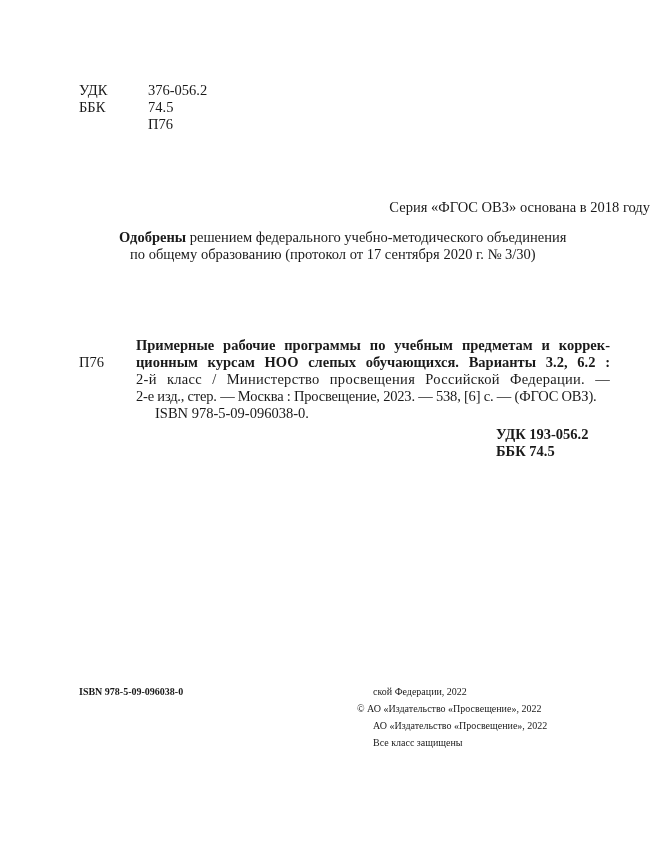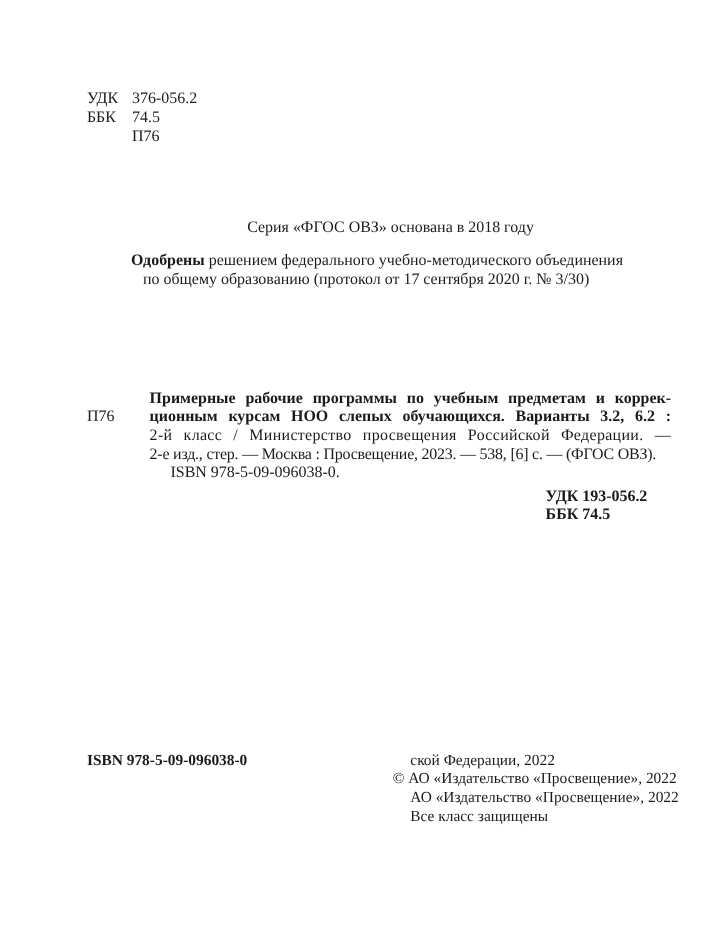--- a/index.html
+++ b/index.html
@@ -1,23 +1,23 @@
 <!DOCTYPE html>
 <html><head>
 <meta charset="utf-8">
 <style>
   html, body { margin:0; padding:0; background:#fff; }
   body { width:650px; height:865px; position:relative; overflow:hidden;
          font-family:"Liberation Serif","DejaVu Serif",serif; color:#1a1a1a; }
   .abs { position:absolute; }
   .t { font-size:14.5px; line-height:17px; white-space:nowrap; }
-  .small { font-size:14px; line-height:17px; white-space:nowrap; }
+  .small { font-size:10px; line-height:17px; white-space:nowrap; }
   b, .b { font-weight:bold; }
   .codes { left:79px; top:82px; }
-  .codes .row { display:flex; }
+  .codes .row { display:flex;gap:28px; }
   .codes .lab { width:41px; }
   .justify { text-align:justify; text-align-last:justify; white-space:normal; }
 </style>
 </head>
 <body>
 
 <div class="abs codes t">
   <div class="row">
       <span class="lab">УДК</span>
       <span>376-056.2</span>
@@ -25,28 +25,28 @@
   <div class="row">
       <span class="lab">ББК</span>
       <span>74.5</span>
     </div>
   <div class="row">
       <span class="lab"></span>
       <span>П76</span>
     </div>
 </div>
 
-<div class="abs t" style="left:0; width:650px; top:199px; text-align:center; padding-left:60px; box-sizing:border-box;">Серия «ФГОС ОВЗ» основана в 2018 году</div>
+<div class="abs t" style="left:0; width:650px; top:199px; text-align:right; padding-left:60px; box-sizing:border-box;">Серия «ФГОС ОВЗ» основана в 2018 году</div>
 
 <div class="abs t" style="left:119px; top:229px;">
   <div><b>Одобрены</b><span> решением федерального учебно-методического объединения</span></div>
   <div style="padding-left:11px;">по общему образованию (протокол от 17 сентября 2020 г. № 3/30)</div>
 </div>
 
-<div class="abs" style="left:79px; top:354px; width:531px;">
+<div class="abs" style="left:79px; top:337px; width:531px;">
   <div class="t b justify" style="padding-left:57px; width:531px; box-sizing:border-box;">Примерные рабочие программы по учебным предметам и коррек-</div>
   <div style="display:flex;">
     <span class="t" style="width:57px;">П76</span>
     <span class="t b justify" style="width:474px;">ционным курсам НОО слепых обучающихся. Варианты 3.2, 6.2 :</span>
   </div>
   <div class="t justify" style="margin-left:57px; width:474px; letter-spacing:0.3px;">2-й класс / Министерство просвещения Российской Федерации. —</div>
   <div class="t" style="margin-left:57px; letter-spacing:-0.2px;">2-е изд., стер. — Москва : Просвещение, 2023. — 538, [6] с. — (ФГОС ОВЗ).</div>
   <div class="t" style="margin-left:76px;">ISBN 978-5-09-096038-0.</div>
   <div class="t b" style="margin-left:417px; margin-top:4px;">УДК 193-056.2</div>
   <div class="t b" style="margin-left:417px;">ББК 74.5</div>

